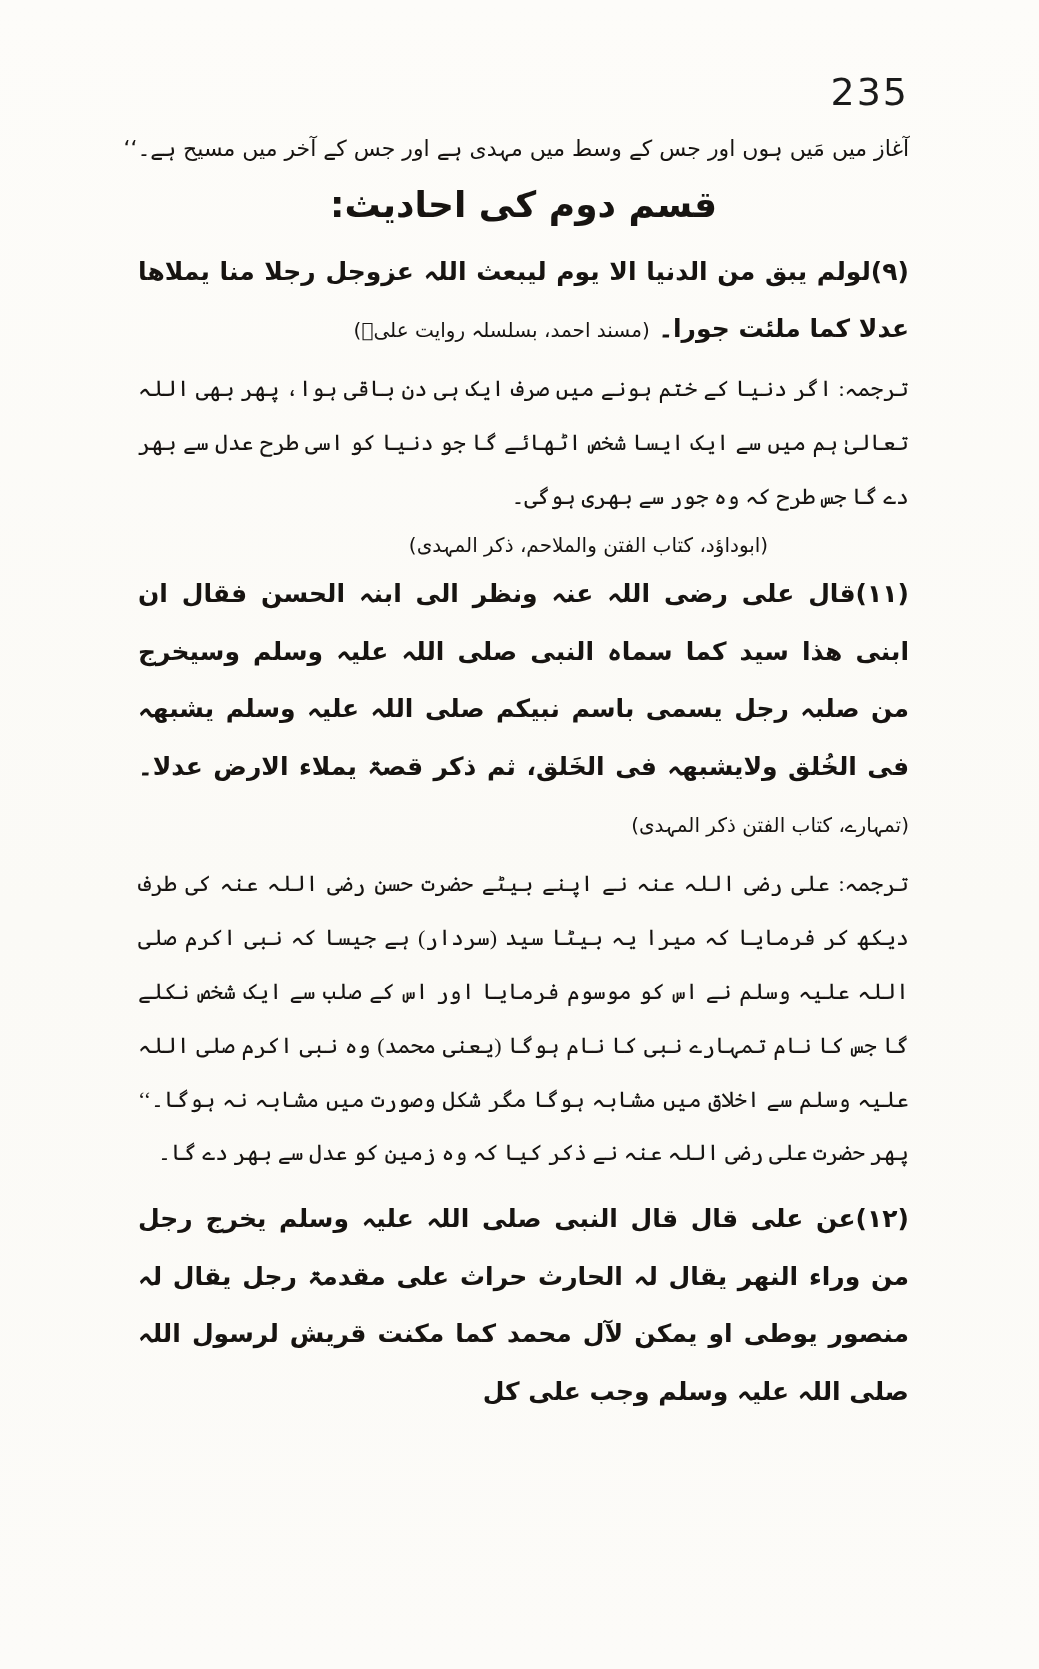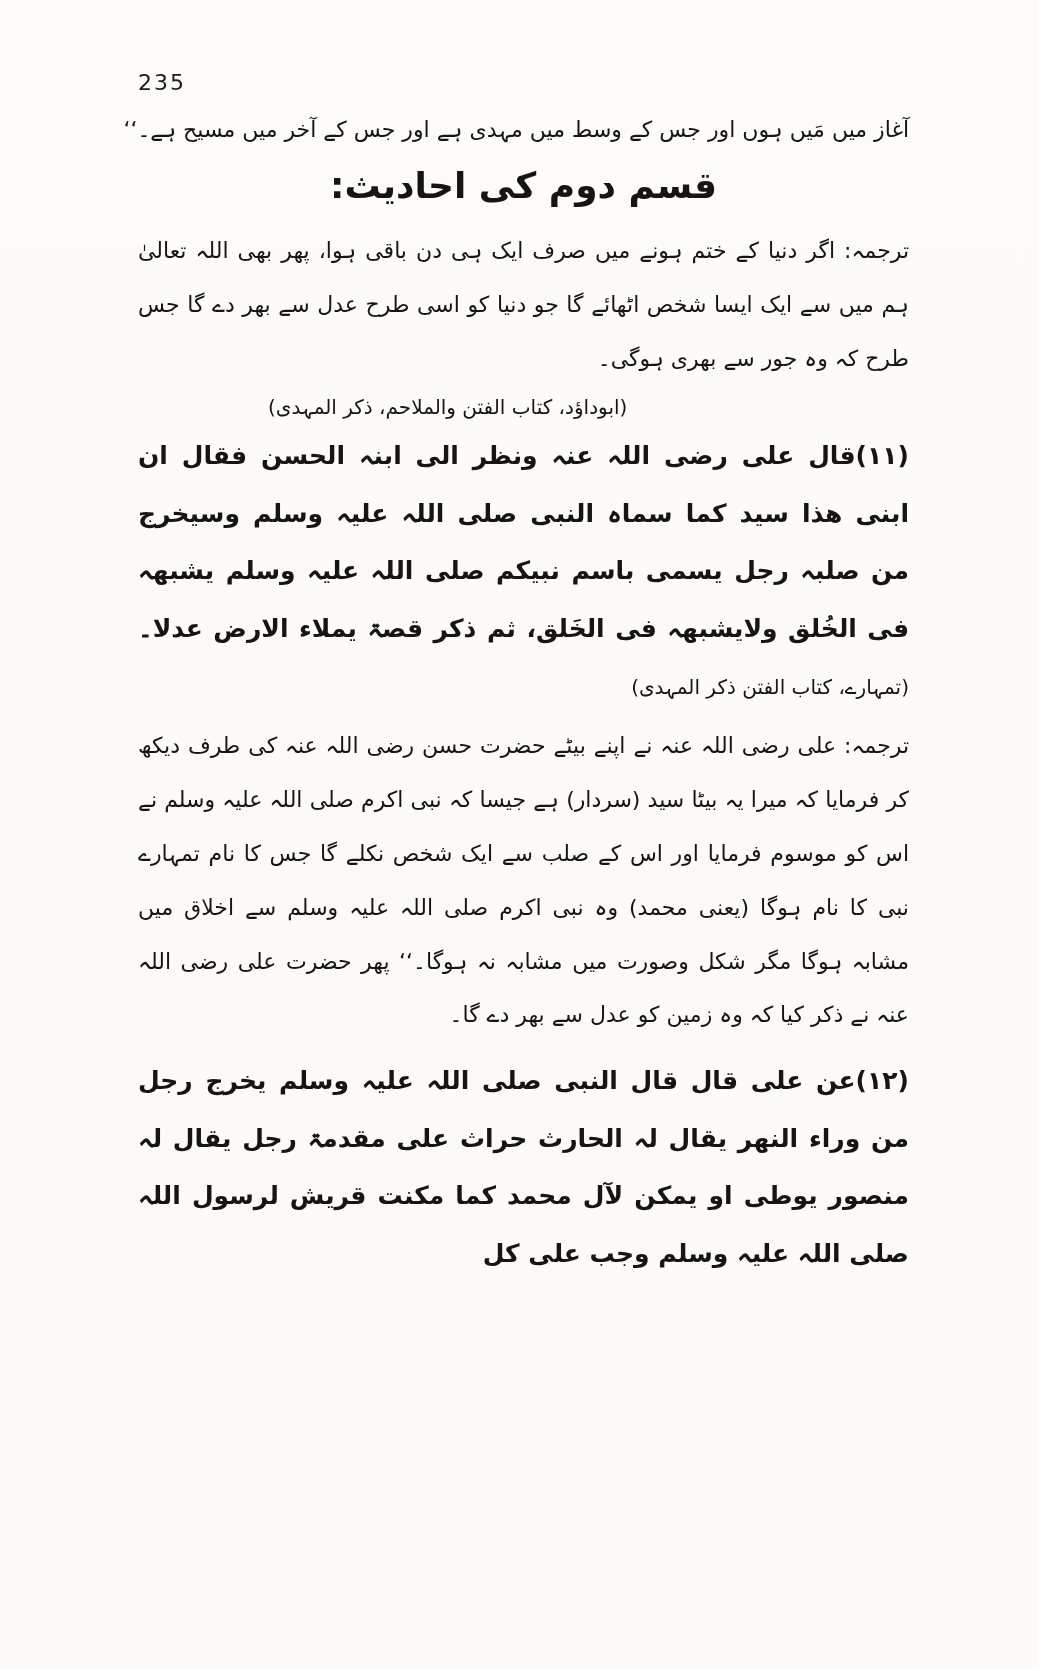--- a/index.html
+++ b/index.html
@@ -12,22 +12,22 @@
     color:#171411;
     overflow:hidden;
   }
   .col{
     position:absolute;
     top:70px;left:138px;right:130px;
     direction:rtl;
   }
   .pagenum{
     direction:ltr;
-    text-align:left;
-    font-size:22px;
+    text-align:right;
+    font-size:38px;
     letter-spacing:2px;
     color:#1b1b1b;
     margin:0 0 14px 0;
     font-weight:500;
   }
   .quote{
     font-size:22px;
     line-height:1.9;
     text-align:center;
     margin:0 0 6px 0;
@@ -47,47 +47,49 @@
     text-align:justify;
     text-justify:inter-word;
     margin:6px 0 4px 0;
   }
   .arabic .src{
     font-size:20px;
     font-weight:normal;
   }
   .srcline{
     font-size:20px;
-    text-align:left;
+    text-align:center;
     margin:0 130px 8px 0;
     direction:rtl;
   }
   
   .srcline{margin-left:130px;margin-right:0;}
   .trans{
     font-size:22px;
     font-weight:normal;
     line-height:2.45;
     text-align:justify;
     text-justify:inter-word;
     margin:2px 0 10px 0;
+    font-family:Liberation Serif, serif;
   }
 </style>
 </head>
 <body>
 
 <div class="sheet">
   <div class="col">
 
     <div class="pagenum">235</div>
 
     <div class="quote">آغاز میں مَیں ہوں اور جس کے وسط میں مہدی ہے اور جس کے آخر میں مسیح ہے۔‘‘</div>
 
     <div class="heading">قسم دوم کی احادیث:</div>
 
+    <p class="arabic"><span>(۹)لولم یبق من الدنیا الا یوم لیبعث اللہ عزوجل رجلا منا یملاھا عدلا کما ملئت جورا۔</span> <span class="src">(مسند احمد، بسلسلہ روایت علیؓ)</span></p>
 
     <p class="trans">ترجمہ: اگر دنیا کے ختم ہونے میں صرف ایک ہی دن باقی ہوا، پھر بھی اللہ تعالیٰ ہم میں سے ایک ایسا شخص اٹھائے گا جو دنیا کو اسی طرح عدل سے بھر دے گا جس طرح کہ وہ جور سے بھری ہوگی۔</p>
 
 
     <div class="srcline">(ابوداؤد، کتاب الفتن والملاحم، ذکر المہدی)</div>
 
 
     <p class="arabic"><span>(۱۱)قال علی رضی اللہ عنہ ونظر الی ابنہ الحسن فقال ان ابنی ھذا سید کما سماہ النبی صلی اللہ علیہ وسلم وسیخرج من صلبہ رجل یسمی باسم نبیکم صلی اللہ علیہ وسلم یشبھہ فی الخُلق ولایشبھہ فی الخَلق، ثم ذکر قصۃ یملاء الارض عدلا۔</span> <span class="src">(تمہارے، کتاب الفتن ذکر المہدی)</span></p>
 
     <p class="trans">ترجمہ: علی رضی اللہ عنہ نے اپنے بیٹے حضرت حسن رضی اللہ عنہ کی طرف دیکھ کر فرمایا کہ میرا یہ بیٹا سید (سردار) ہے جیسا کہ نبی اکرم صلی اللہ علیہ وسلم نے اس کو موسوم فرمایا اور اس کے صلب سے ایک شخص نکلے گا جس کا نام تمہارے نبی کا نام ہوگا (یعنی محمد) وہ نبی اکرم صلی اللہ علیہ وسلم سے اخلاق میں مشابہ ہوگا مگر شکل وصورت میں مشابہ نہ ہوگا۔‘‘ پھر حضرت علی رضی اللہ عنہ نے ذکر کیا کہ وہ زمین کو عدل سے بھر دے گا۔</p>

